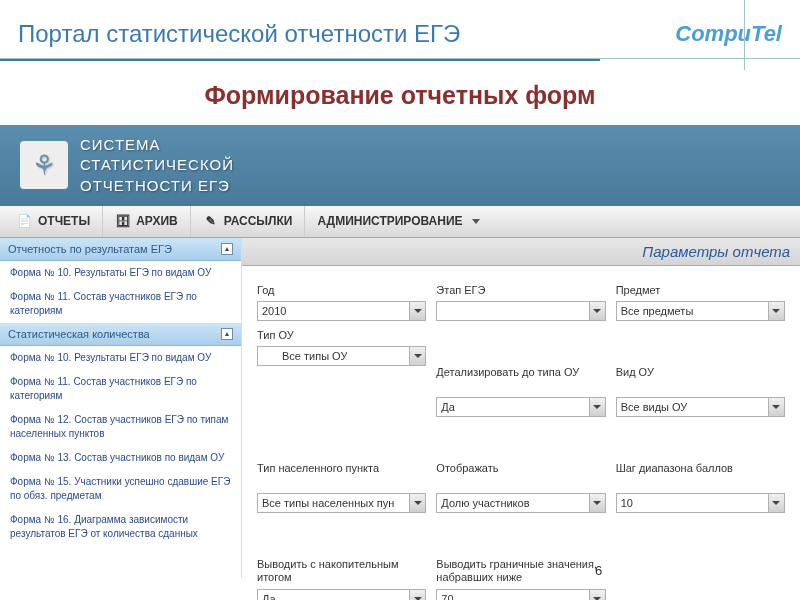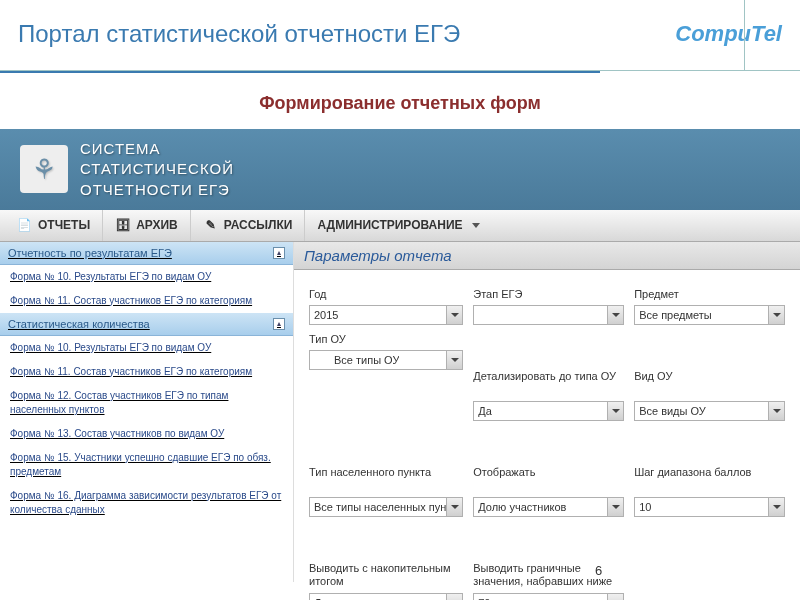--- a/index.html
+++ b/index.html
@@ -1,44 +1,44 @@
 <!DOCTYPE html>
 <html><head>
 <meta charset="utf-8">
 <style>
 * { box-sizing: border-box; margin: 0; padding: 0; }
 body { font-family: Arial, sans-serif; width: 800px; height: 600px; background: #fff; overflow: hidden; font-size: 12px; }
 
-.top-header { display: flex; justify-content: space-between; align-items: center; padding: 20px 18px 22px; }
+.top-header { display: flex; justify-content: space-between; align-items: center; padding: 20px 18px 10px; }
 .top-title { color: #3a7ab0; font-size: 24px; font-weight: normal; }
 .brand-logo { color: #4a9fd8; font-size: 22px; font-weight: bold; font-style: italic; }
 .brand-logo .tel { color: #4a9fd8; }
 .header-line2 { height: 3px; background: linear-gradient(to right, #3a7ab0 0%, #3a7ab0 75%, transparent 75%); border-top: 1px solid #a0c4c4; }
 .header-vertical { position: absolute; right: 55px; top: 0; width: 1px; height: 70px; background: #a0c4c4; }
 
-.section-title { text-align: center; color: #8b2e2e; font-size: 18px; font-weight: bold; padding: 20px 0 15px; }
+.section-title { text-align: center; color: #8b2e2e; font-size: 25px; font-weight: bold; padding: 20px 0 15px; }
 
 .app-header { background: linear-gradient(to bottom, #5a8dae, #4a7a9a); color: #fff; padding: 10px 20px; display: flex; align-items: center; gap: 12px; }
 .app-logo-box { width: 48px; height: 48px; background: #eee; border-radius: 4px; display: flex; align-items: center; justify-content: center; color: #6b8fa8; font-size: 28px; text-shadow: 1px 1px 2px rgba(0,0,0,0.2); }
 .app-title-text { text-transform: uppercase; font-size: 15px; letter-spacing: 1px; text-shadow: 1px 1px 2px rgba(0,0,0,0.4); line-height: 1.35; }
 
 .menu-bar { background: linear-gradient(to bottom, #f8f8f8, #d8d8d8); border-bottom: 1px solid #aaa; display: flex; align-items: center; height: 32px; padding: 0 5px; }
 .menu-item { display: flex; align-items: center; gap: 5px; padding: 0 12px; height: 100%; cursor: pointer; font-weight: bold; font-size: 12px; color: #333; border-left: 1px solid #ccc; }
 .menu-item:first-child { border-left: none; }
 .menu-icon { width: 16px; height: 16px; display: inline-flex; align-items: center; justify-content: center; }
 .arrow-down { display: inline-block; width: 0; height: 0; border-left: 4px solid transparent; border-right: 4px solid transparent; border-top: 5px solid #555; margin-left: 4px; }
 
 .content-area { display: flex; height: 340px; }
-.sidebar { width: 294px; background: #fff; border-right: 1px solid #ddd; overflow: hidden; text-decoration: underline; }
+.sidebar { width: 242px; background: #fff; border-right: 1px solid #ddd; overflow: hidden; }
 .sidebar-header { background: linear-gradient(to bottom, #cde4f5, #a8ceec); padding: 5px 8px; font-size: 11px; color: #2a5a8a; display: flex; justify-content: space-between; align-items: center; border-bottom: 1px solid #8ab4d8; }
 .collapse-icon { width: 12px; height: 12px; border: 1px solid #6a8fac; background: #fff; display: flex; align-items: center; justify-content: center; cursor: pointer; font-size: 8px; color: #446; }
 .sidebar-link { display: block; padding: 5px 10px; font-size: 10px; color: #2a4a8a; cursor: pointer; line-height: 1.4; }
 
 .main-panel { flex: 1; }
-.panel-title-bar { background: linear-gradient(to bottom, #e8e8e8, #d4d4d4); color: #2a5a9a; padding: 5px 10px; font-size: 15px; font-style: italic; border-bottom: 1px solid #aaa; }
+.panel-title-bar { background: linear-gradient(to bottom, #e8e8e8, #d4d4d4); color: #2a5a9a; padding: 5px 10px; font-size: 15px; font-style: italic; border-bottom: 1px solid #aaa; text-align: right; }
 .form-grid { display: grid; grid-template-columns: repeat(3, 1fr); gap: 8px 10px; padding: 18px 15px; }
 .form-cell { display: flex; flex-direction: column; gap: 3px; }
 .form-label { font-size: 11px; color: #333; line-height: 1.2; min-height: 14px; }
 .form-label.tall { min-height: 28px; margin-top: 37px; }
 .select-box { display: flex; align-items: center; justify-content: space-between; border: 1px solid #b0b0b0; background: #fff; height: 20px; padding: 0 4px; font-size: 11px; color: #333; cursor: pointer; width: 100%; overflow: hidden; white-space: nowrap; }
 .select-arrow { background: linear-gradient(to bottom, #f0f0f0, #d0d0d0); border-left: 1px solid #b0b0b0; width: 16px; height: 18px; display: flex; align-items: center; justify-content: center; margin-right: -4px; }
 .select-arrow::after { content: ""; width: 0; height: 0; border-left: 4px solid transparent; border-right: 4px solid transparent; border-top: 4px solid #444; }
 
 .page-number { position: absolute; bottom: 22px; left: 595px; font-size: 13px; color: #333; }
 hr.below-form { border: none; border-top: 1px solid #ccc; margin: 10px 0 0 0; }
@@ -102,21 +102,21 @@
       <div class="sidebar-link">Форма № 15. Участники успешно сдавшие ЕГЭ по обяз. предметам</div>
       <div class="sidebar-link">Форма № 16. Диаграмма зависимости результатов ЕГЭ от количества сданных</div>
     </div>
 
   <div class="main-panel">
     <div class="panel-title-bar">Параметры отчета</div>
     <div class="form-grid" id="form-grid">
         <div class="form-cell">
           <div class="form-label">Год</div>
           <div class="select-box">
-            <span style="overflow: hidden; text-overflow: ellipsis;">2015</span>
+            <span style="overflow: hidden; text-overflow: ellipsis;">2010</span>
             <span class="select-arrow"></span>
           </div>
         </div>
         <div class="form-cell">
           <div class="form-label">Этап ЕГЭ</div>
           <div class="select-box">
             <span style="overflow: hidden; text-overflow: ellipsis;"></span>
             <span class="select-arrow"></span>
           </div>
         </div>

